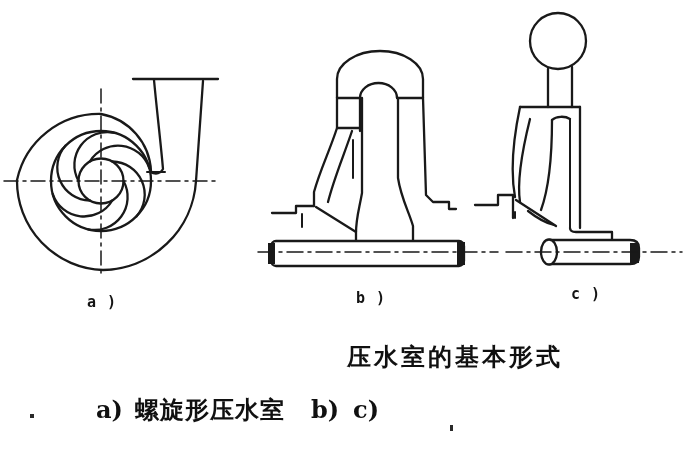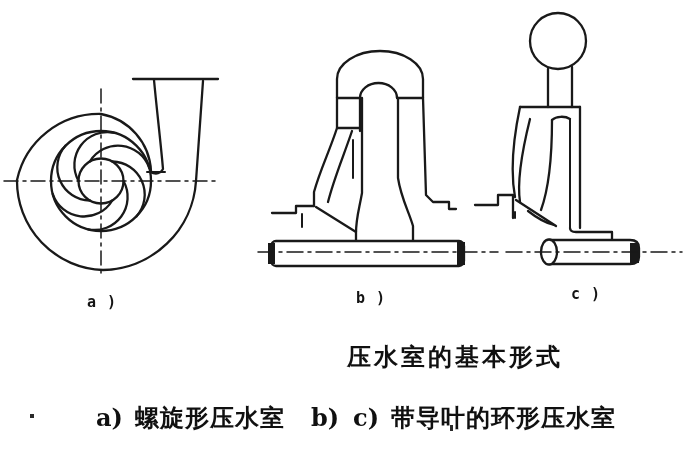--- a/index.html
+++ b/index.html
@@ -23,21 +23,21 @@
     font-family:Liberation Sans, sans-serif;
   }
   .caption{
     position:absolute;left:96px;top:394px;
     display:flex;align-items:baseline;
     font-size:24px;font-weight:bold;color:#101010;
     font-family:"DejaVu Serif", serif;white-space:nowrap;
   }
   .cap-part{display:inline-flex;align-items:baseline;}
   .cap-part .key{letter-spacing:0;}
-  .cap-part .txt{margin-left:12px;letter-spacing:1px;margin-top:8px;}
+  .cap-part .txt{margin-left:12px;letter-spacing:1px;}
   .cap-part.pb{margin-left:26px;}
   .cap-part.pc{margin-left:14px;}
   .artifact{position:absolute;background:#2a2a2a;}
   .art1{left:30px;top:414px;width:4px;height:4px;}
   .art2{left:450px;top:425px;width:3px;height:6px;}
 </style>
 </head>
 <body>
 
 <div class="stage">
@@ -131,19 +131,18 @@
   <div class="caption">
     <span class="cap-part pa">
       <span class="key">a)</span>
       <span class="txt">螺旋形压水室</span>
     </span>
     <span class="cap-part pb">
       <span class="key">b)</span>
     </span>
     <span class="cap-part pc">
       <span class="key">c)</span>
-      <span class="txt">带导叶的环形压水室</span>
     </span>
   </div>
 
   <div class="artifact art1"></div>
   <div class="artifact art2"></div>
 </div>
 
 </body></html>

